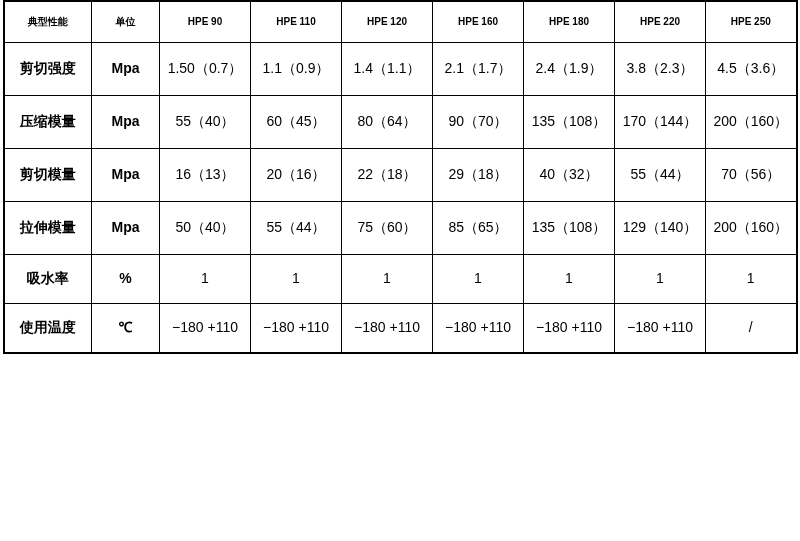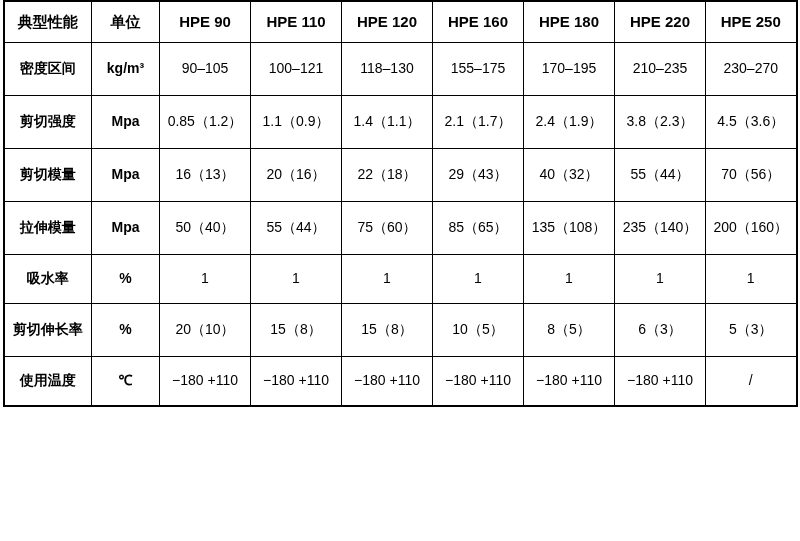--- a/index.html
+++ b/index.html
@@ -44,21 +44,21 @@
   col.c2 { width: 91px; }
   col.c3 { width: 91px; }
   col.c4 { width: 91px; }
   col.c5 { width: 91px; }
   col.c6 { width: 91px; }
   col.c7 { width: 91px; }
   col.c8 { width: 91px; }
 
   tr.header td {
     font-weight: bold;
-    font-size: 15px;
+    font-size: 10px;
   }
   td.rowhead {
     font-weight: bold;
     font-size: 15px;
   }
   td.unit {
     font-weight: bold;
     font-size: 13px;
   }
   td.val {
@@ -92,94 +92,83 @@
         <td class="rowhead">单位</td>
         <td>HPE 90</td>
         <td>HPE 110</td>
         <td>HPE 120</td>
         <td>HPE 160</td>
         <td>HPE 180</td>
         <td>HPE 220</td>
         <td>HPE 250</td>
       </tr>
 
-      <tr class="r-tall">
-        <td class="rowhead">密度区间</td>
-        <td class="unit">kg/m³</td>
-        <td class="val">90–105</td>
-        <td class="val">100–121</td>
-        <td class="val">118–130</td>
-        <td class="val">155–175</td>
-        <td class="val">170–195</td>
-        <td class="val">210–235</td>
-        <td class="val">230–270</td>
-      </tr>
 
       <tr class="r-tall">
         <td class="rowhead">剪切强度</td>
         <td class="unit">Mpa</td>
-        <td class="val">0.85（1.2）</td>
+        <td class="val">1.50（0.7）</td>
         <td class="val">1.1（0.9）</td>
         <td class="val">1.4（1.1）</td>
         <td class="val">2.1（1.7）</td>
         <td class="val">2.4（1.9）</td>
         <td class="val">3.8（2.3）</td>
         <td class="val">4.5（3.6）</td>
       </tr>
 
+      <tr class="r-tall">
+        <td class="rowhead">压缩模量</td>
+        <td class="unit">Mpa</td>
+        <td class="val">55（40）</td>
+        <td class="val">60（45）</td>
+        <td class="val">80（64）</td>
+        <td class="val">90（70）</td>
+        <td class="val">135（108）</td>
+        <td class="val">170（144）</td>
+        <td class="val">200（160）</td>
+      </tr>
 
 
       <tr class="r-tall">
         <td class="rowhead">剪切模量</td>
         <td class="unit">Mpa</td>
         <td class="val">16（13）</td>
         <td class="val">20（16）</td>
         <td class="val">22（18）</td>
-        <td class="val">29（43）</td>
+        <td class="val">29（18）</td>
         <td class="val">40（32）</td>
         <td class="val">55（44）</td>
         <td class="val">70（56）</td>
       </tr>
 
 
       <tr class="r-tall">
         <td class="rowhead">拉伸模量</td>
         <td class="unit">Mpa</td>
         <td class="val">50（40）</td>
         <td class="val">55（44）</td>
         <td class="val">75（60）</td>
         <td class="val">85（65）</td>
         <td class="val">135（108）</td>
-        <td class="val">235（140）</td>
+        <td class="val">129（140）</td>
         <td class="val">200（160）</td>
       </tr>
 
       <tr class="r-short">
         <td class="rowhead">吸水率</td>
         <td class="unit">%</td>
         <td class="val">1</td>
         <td class="val">1</td>
         <td class="val">1</td>
         <td class="val">1</td>
         <td class="val">1</td>
         <td class="val">1</td>
         <td class="val">1</td>
       </tr>
 
-      <tr class="r-tall">
-        <td class="rowhead">剪切伸长率</td>
-        <td class="unit">%</td>
-        <td class="val">20（10）</td>
-        <td class="val">15（8）</td>
-        <td class="val">15（8）</td>
-        <td class="val">10（5）</td>
-        <td class="val">8（5）</td>
-        <td class="val">6（3）</td>
-        <td class="val">5（3）</td>
-      </tr>
 
       <tr class="r-short">
         <td class="rowhead">使用温度</td>
         <td class="unit">℃</td>
         <td class="val">−180 +110</td>
         <td class="val">−180 +110</td>
         <td class="val">−180 +110</td>
         <td class="val">−180 +110</td>
         <td class="val">−180 +110</td>
         <td class="val">−180 +110</td>

